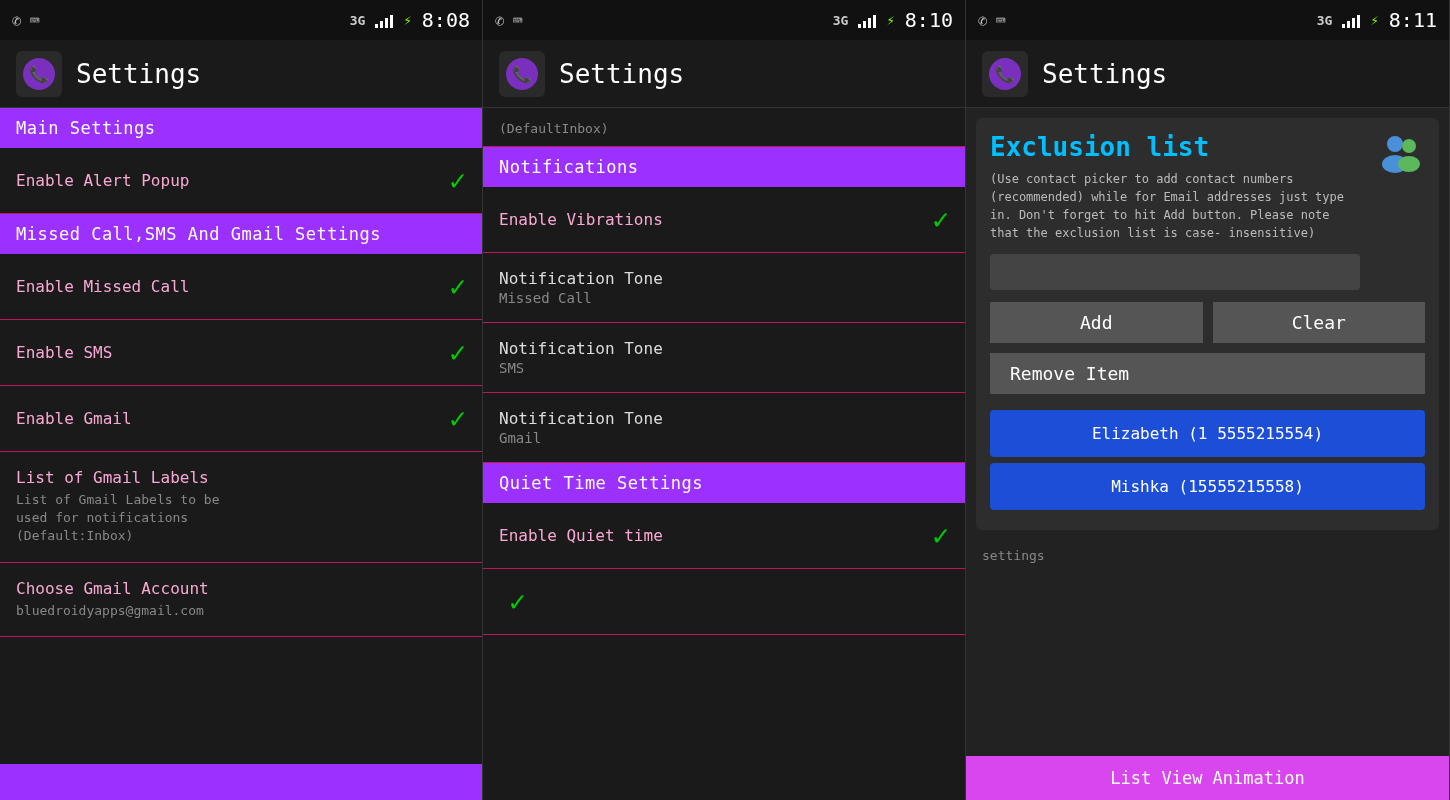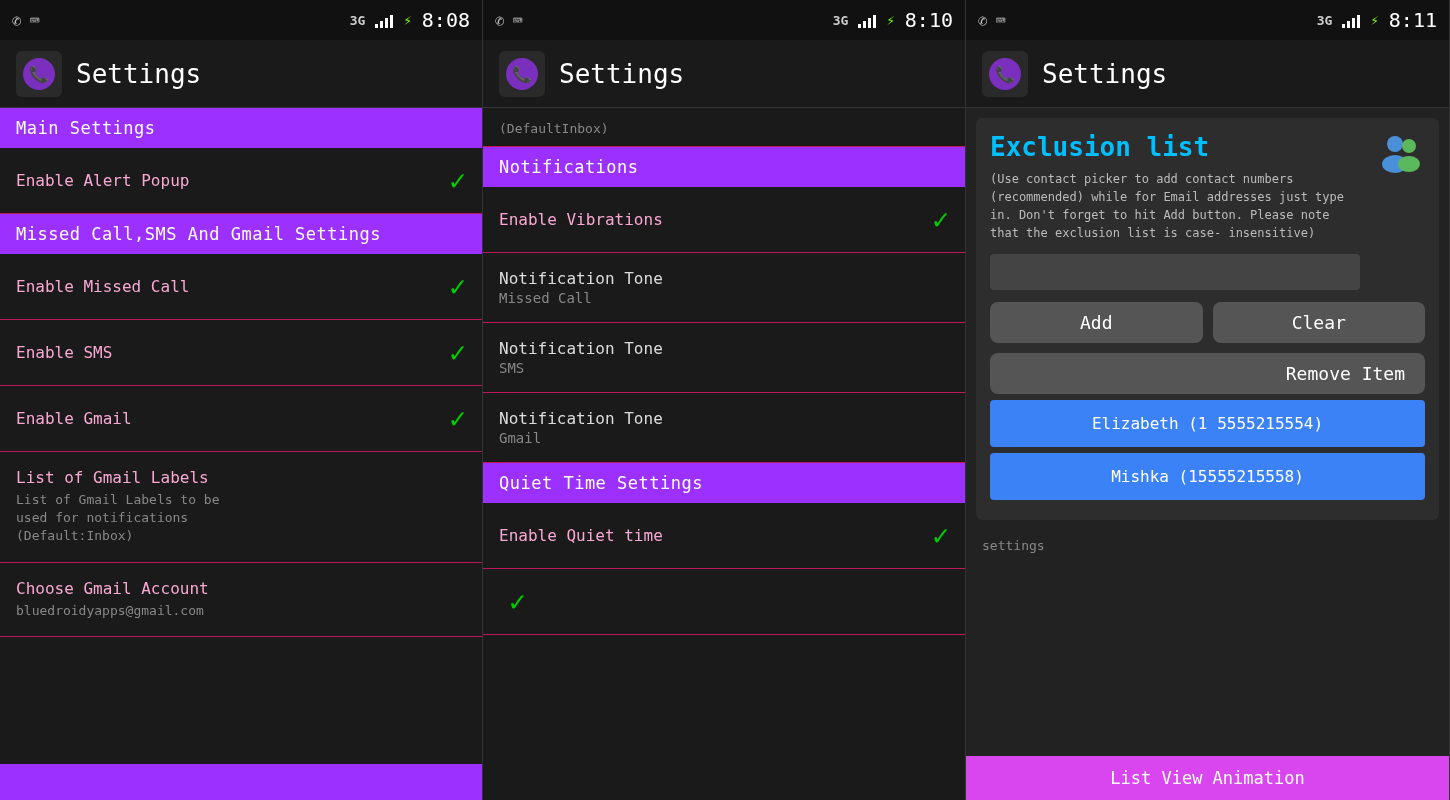--- a/index.html
+++ b/index.html
@@ -204,38 +204,38 @@
 
     .btn-row {
       display: flex;
       gap: 10px;
       margin-bottom: 10px;
     }
 
     .btn-add, .btn-clear, .btn-remove {
       background: #555;
       border: none;
-      border-radius: 8px;
+      border-radius: 0;
       color: #fff;
       font-size: 18px;
       font-family: monospace;
       cursor: pointer;
       padding: 10px 20px;
     }
     .btn-add { flex: 1; }
     .btn-clear { flex: 1; }
     .btn-remove {
       width: 100%;
-      margin-bottom: 6px;
-      text-align: right;
+      margin-bottom: 16px;
+      text-align: left;
       display: block;
     }
 
     .contact-row {
-      background: #3b82f6;
+      background: #1d4ed8;
       border-radius: 4px;
       padding: 14px 16px;
       color: #fff;
       font-size: 16px;
       font-family: monospace;
       margin-bottom: 6px;
       text-align: center;
     }
 
     .settings-label-small {

